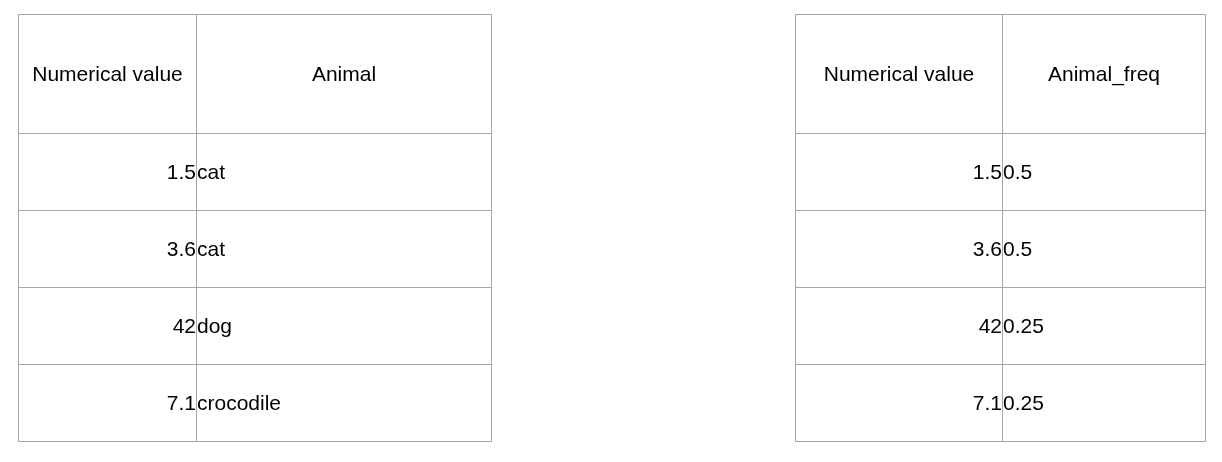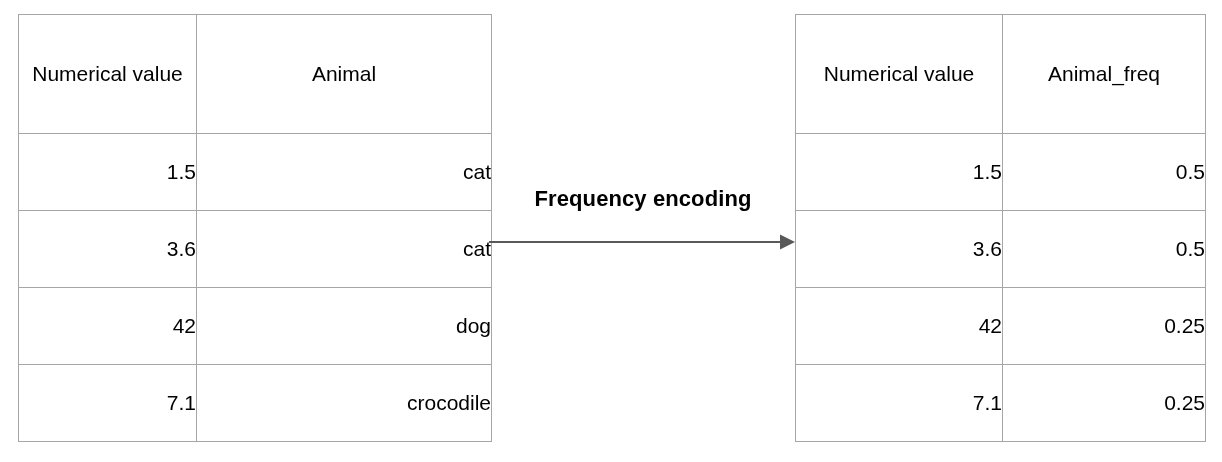--- a/index.html
+++ b/index.html
@@ -39,21 +39,21 @@
   }
   .data-table th {
     text-align: center;
     padding: 4px 8px;
   }
   .cell-num {
     text-align: right;
     padding: 4px 8px;
   }
   .cell-text {
-    text-align: right;
+    text-align: left;
     padding: 4px 8px 4px 16px;
   }
 
   
   #table-left {
     left: 18px;
     top: 14px;
     width: 473px;
   }
   #table-left .col-a { width: 178px; }
@@ -130,27 +130,20 @@
         <td class="cell-num">42</td>
         <td class="cell-text">dog</td>
       </tr>
       <tr>
         <td class="cell-num">7.1</td>
         <td class="cell-text">crocodile</td>
       </tr>
     </tbody>
   </table>
 
-  <div id="transform-group">
-    <div id="transform-label">Frequency encoding</div>
-    <svg id="transform-arrow" viewBox="0 0 310 24">
-      <line x1="1" y1="12" x2="292" y2="12" stroke="#595959" stroke-width="2.2"></line>
-      <polygon points="292,4.5 307,12 292,19.5" fill="#595959"></polygon>
-    </svg>
-  </div>
 
   <table id="table-right" class="data-table">
     <colgroup>
       <col class="col-a">
       <col class="col-b">
     </colgroup>
     <thead>
       <tr>
         <th>Numerical value</th>
         <th>Animal_freq</th>

